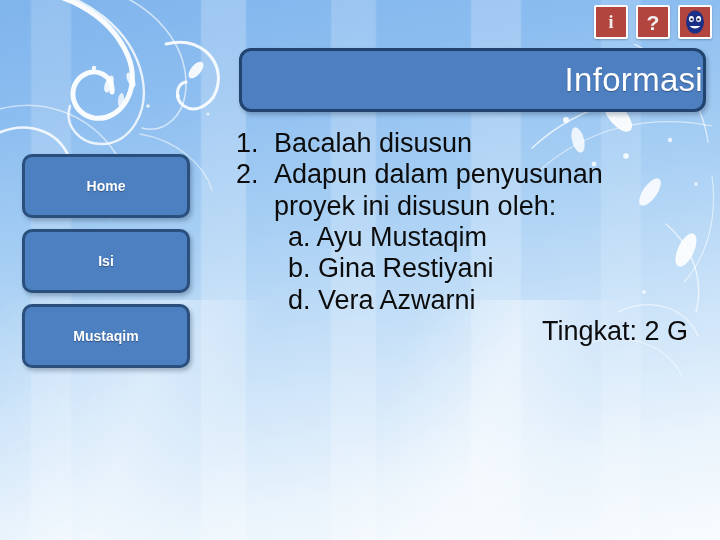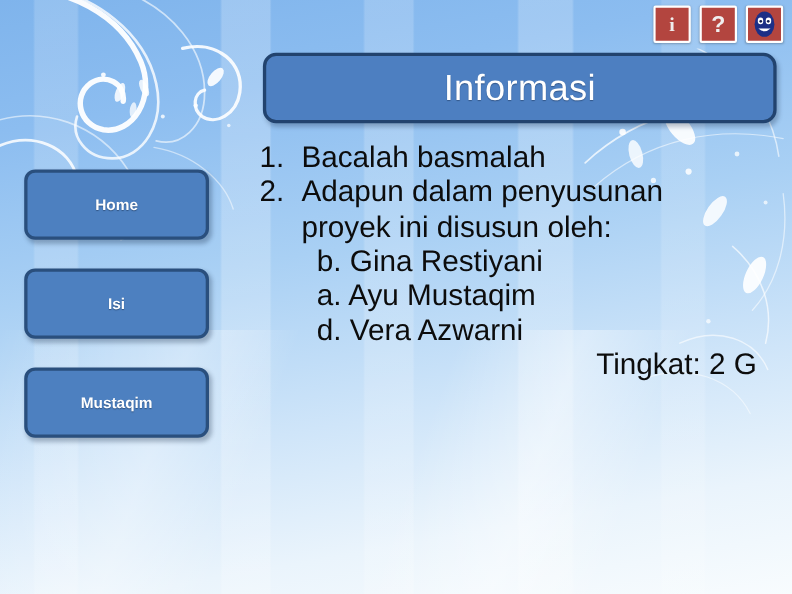--- a/index.html
+++ b/index.html
@@ -105,21 +105,21 @@
     left: 239px;
     top: 48px;
     width: 467px;
     height: 64px;
     background: #4d7fc1;
     border: 3px solid #22436e;
     border-radius: 12px;
     box-sizing: border-box;
     display: flex;
     align-items: center;
-    justify-content: center;
+    justify-content: flex-end;
     box-shadow: 2px 3px 4px rgba(20,40,70,0.28);
     z-index: 5;
   }
   .title-banner .txt {
     color: #ffffff;
     font-size: 33px;
     letter-spacing: 0.3px;
     text-shadow: 0 1px 1px rgba(20,40,70,0.45);
   }
 
@@ -127,21 +127,21 @@
   .sidebar {
     position: absolute;
     left: 22px;
     top: 154px;
     width: 168px;
     z-index: 5;
   }
   .nav-btn {
     width: 168px;
     height: 64px;
-    margin-bottom: 26px;
+    margin-bottom: 11px;
     background: #4d80c0;
     border: 3px solid #2a4f7d;
     border-radius: 10px;
     box-sizing: border-box;
     display: flex;
     align-items: center;
     justify-content: center;
     box-shadow: 2px 3px 4px rgba(20,40,70,0.3);
   }
   .nav-btn .txt {
@@ -275,28 +275,28 @@
       <span class="txt">Isi</span>
     </div>
     <div class="nav-btn">
       <span class="txt">Mustaqim</span>
     </div>
   </div>
 
   <div class="content">
     <div class="li-num">
       <span class="marker">1.</span>
-      <span class="body">Bacalah basmalah</span>
+      <span class="body">Bacalah disusun</span>
     </div>
     <div class="li-num">
       <span class="marker">2.</span>
       <span class="body">Adapun dalam penyusunan proyek ini disusun oleh:</span>
     </div>
+    <div class="sub-item">a. Ayu Mustaqim</div>
     <div class="sub-item">b. Gina Restiyani</div>
-    <div class="sub-item">a. Ayu Mustaqim</div>
     <div class="sub-item">d. Vera Azwarni</div>
     <div class="tail-line">Tingkat: 2 G</div>
   </div>
 
   <div class="botnav">
     
     
     
   </div>
 

